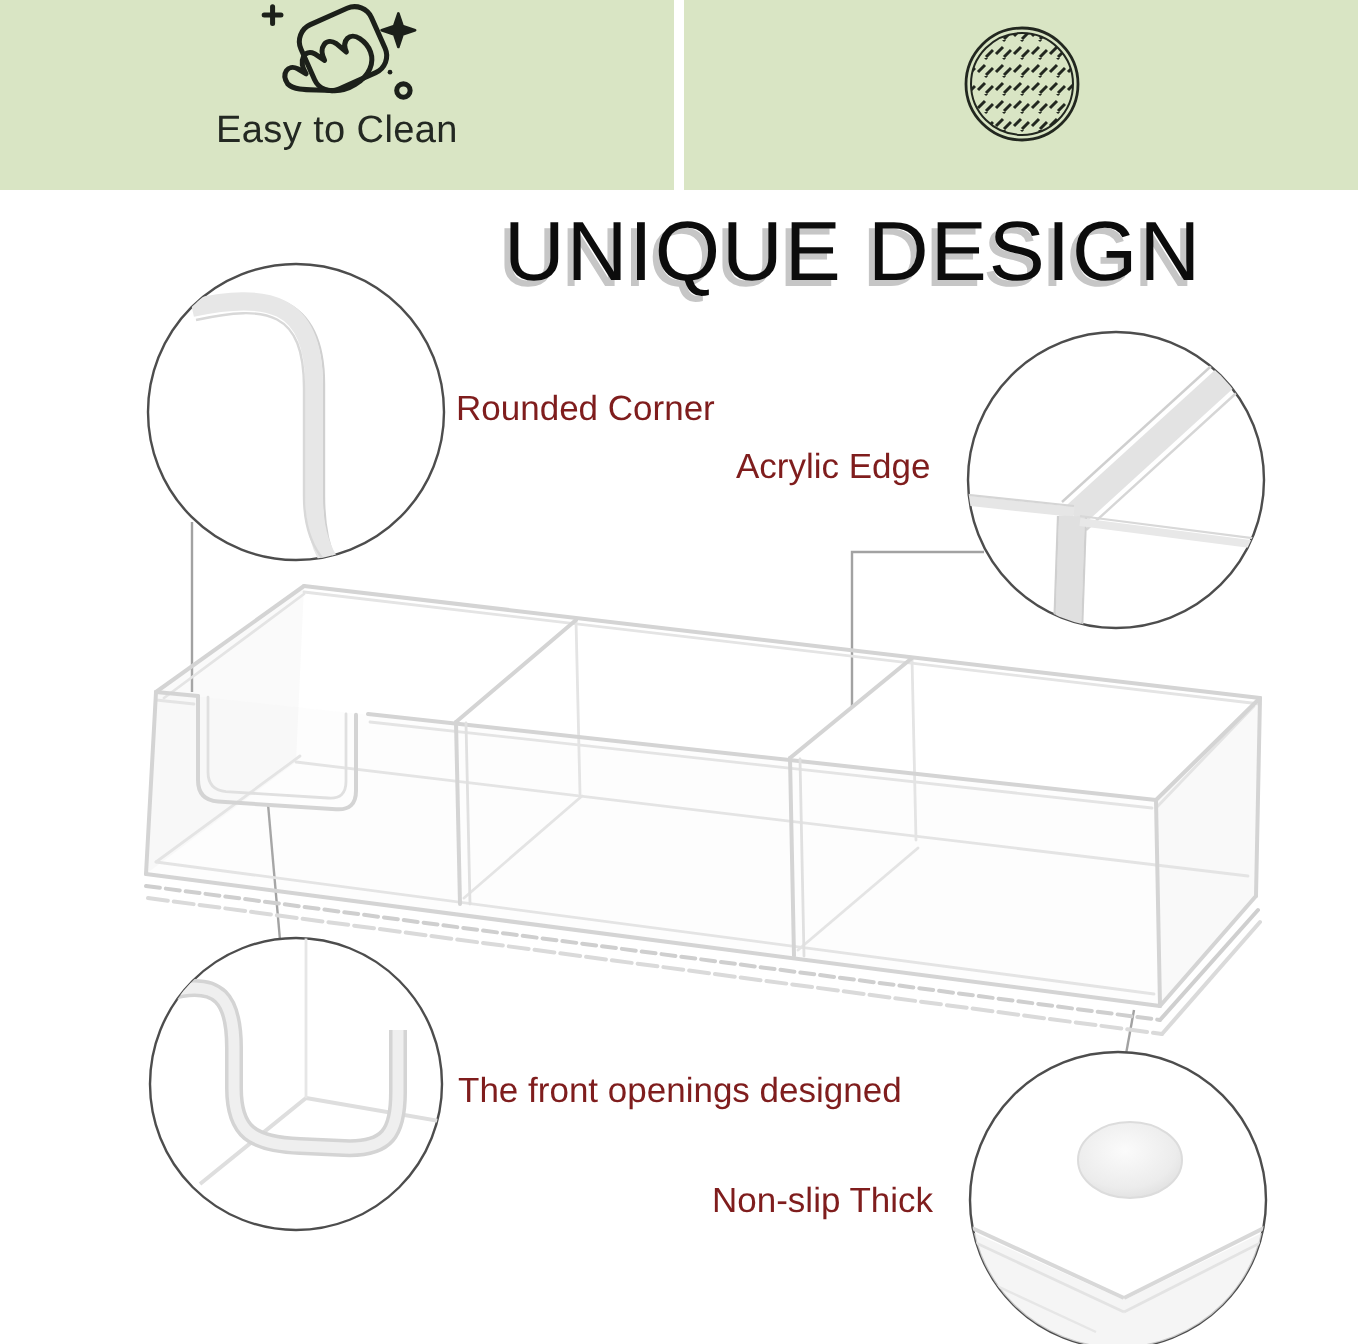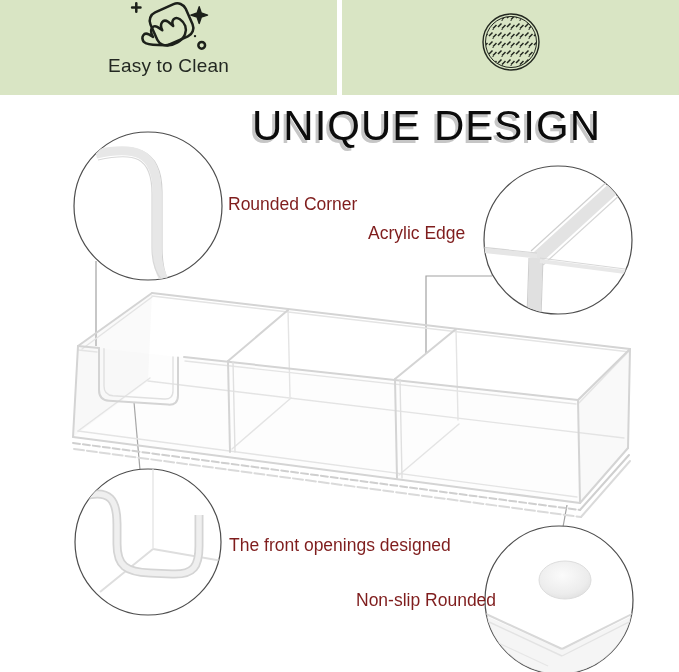--- a/index.html
+++ b/index.html
@@ -202,15 +202,15 @@
     </g>
   </svg>
 
   <div class="page-title">UNIQUE DESIGN</div>
 
   <div class="callout callout-rounded">Rounded Corner</div>
   <div class="callout callout-polished">Acrylic Edge</div>
   <div class="callout callout-front">
     <div>The front openings designed</div>
   </div>
-  <div class="callout callout-nonslip">Non-slip Rounded</div>
+  <div class="callout callout-nonslip">Non-slip Thick</div>
 
 </div>
 
 </body></html>

